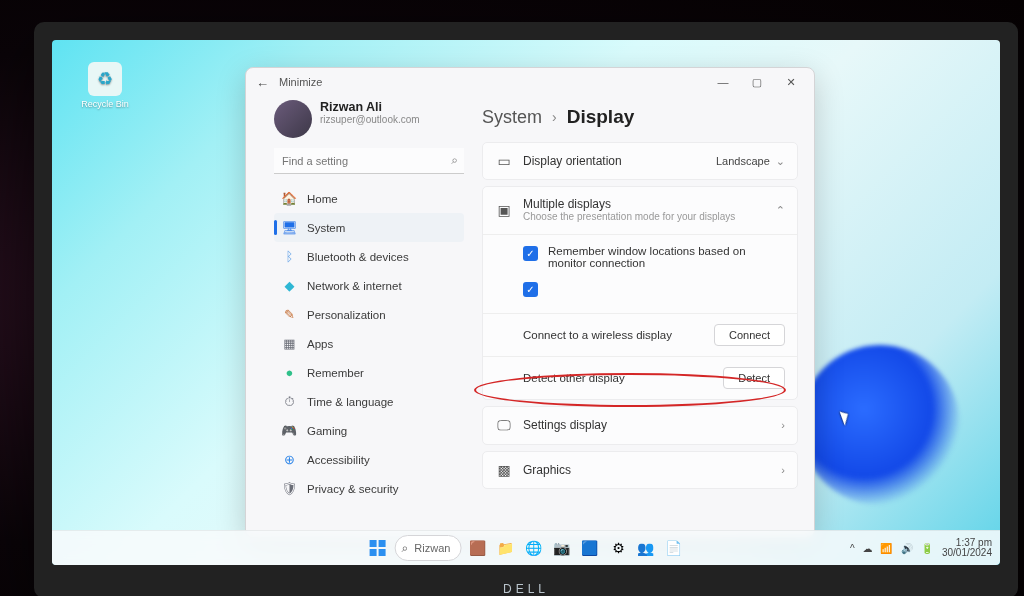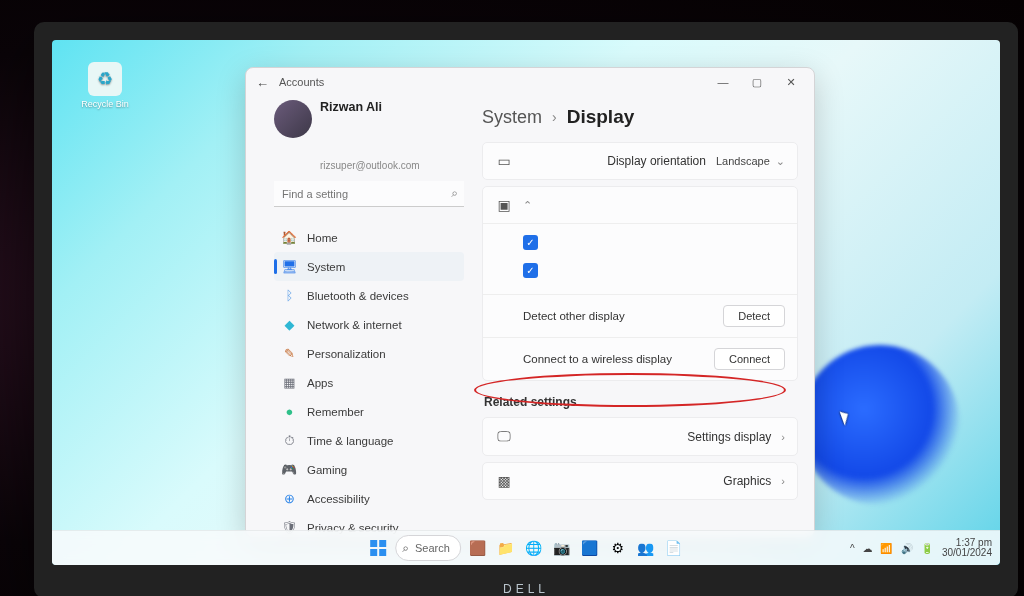--- a/index.html
+++ b/index.html
@@ -18,39 +18,39 @@
   .tleft{display:flex;align-items:center;gap:10px;color:#555;font-size:11px;}
   .tleft .back{font-size:13px;color:#444;}
   .tctrls{display:flex;}
   .tctrls div{width:34px;height:24px;display:flex;align-items:center;justify-content:center;color:#555;font-size:11px;}
   .body{flex:1;display:flex;min-height:0;}
   
   .side{width:190px;padding:4px 8px 0 28px;display:flex;flex-direction:column;font-size:12px;color:#333;overflow:hidden;}
   .user{display:flex;gap:8px;margin-bottom:10px;}
   .avatar{width:38px;height:38px;border-radius:50%;background:linear-gradient(135deg,#6b5b7b,#3d3848);flex:none;}
   .uname{font-weight:600;font-size:12.5px;color:#222;}
-  .umail{font-size:10px;color:#888;margin-top:46px;}
-  .search{position:relative;margin-bottom:12px;}
+  .umail{font-size:10px;color:#888;}
+  .search{position:relative;margin-bottom:6px;}
   .search input{width:100%;box-sizing:border-box;height:26px;border:none;border-bottom:1px solid #ccc;background:#fcfcfd;padding:0 24px 0 8px;font-size:11px;color:#555;outline:none;}
   .search .mag{position:absolute;right:6px;top:5px;color:#888;font-size:12px;}
   .nav{list-style:none;margin:4px 0 0;padding:0;}
   .nav li{display:flex;align-items:center;gap:10px;height:29px;padding:0 8px;border-radius:4px;cursor:pointer;color:#3b3b3b;font-size:11.5px;}
   .nav li .ic{width:15px;height:15px;flex:none;display:flex;align-items:center;justify-content:center;font-size:13px;}
   .nav li.active{background:#eef2f6;position:relative;}
   .nav li.active::before{content:"";position:absolute;left:0;top:7px;bottom:7px;width:3px;background:#1f6fe8;border-radius:2px;}
   
   .main{flex:1;padding:0 16px 8px 10px;overflow-y:auto;color:#333;}
   .crumb{display:flex;align-items:center;gap:10px;margin:10px 0 14px;}
   .crumb .p1{font-size:18px;color:#555;}
   .crumb .sep{font-size:14px;color:#888;}
   .crumb .p2{font-size:19px;font-weight:600;color:#222;}
   .card{background:#fcfcfd;border:1px solid #ececee;border-radius:5px;margin-bottom:6px;}
   .row{display:flex;align-items:center;gap:10px;padding:10px 12px;}
   .row .ric{width:18px;color:#555;font-size:14px;text-align:center;}
-  .row .rt{flex:1;font-size:12px;color:#333;text-align:right;}
+  .row .rt{flex:1;font-size:12px;color:#333;}
   .row .rsub{font-size:10px;color:#999;line-height:1.25;}
   .row .sel{font-size:11px;color:#444;display:flex;align-items:center;gap:6px;}
   .checks{padding:4px 12px 10px 40px;border-top:1px solid #eee;}
   .chk{display:flex;gap:10px;align-items:flex-start;padding:6px 0;font-size:11.5px;color:#333;}
   .chk .box{width:15px;height:15px;border-radius:3px;background:#1f6fe8;color:#fff;font-size:10px;display:flex;align-items:center;justify-content:center;flex:none;margin-top:1px;}
   .subrow{display:flex;align-items:center;justify-content:space-between;padding:10px 12px 10px 40px;border-top:1px solid #eee;font-size:11.5px;color:#333;}
   .btn{font-size:11px;color:#333;padding:4px 14px;background:#fff;border:1px solid #d5d5d8;border-radius:4px;cursor:pointer;}
   .sect{font-size:12px;font-weight:600;color:#333;margin:14px 0 8px 2px;}
   .chev{color:#888;font-size:11px;}
   
@@ -78,21 +78,21 @@
       <div class="box" style="background:#e8f7f6">
           <span style="color:#2aa6c9;font-size:18px">♻</span>
         </div>
       <span>Recycle Bin</span>
     </div>
 
     <div class="win">
       <div class="titlebar">
         <div class="tleft">
           <span class="back">←</span>
-          <span>Accounts</span>
+          <span>Minimize</span>
         </div>
         <div class="tctrls">
           <div>—</div>
           <div>▢</div>
           <div>✕</div>
         </div>
       </div>
       <div class="body">
         <div class="side">
           <div class="user">
@@ -168,41 +168,45 @@
               <span class="sel">
                 <span>Landscape</span>
                 <span class="chev">⌄</span>
               </span>
             </div>
           </div>
 
           <div class="card">
             <div class="row">
               <span class="ric">▣</span>
+              <div class="rt">
+                <div>Multiple displays</div>
+                <div class="rsub">Choose the presentation mode for your displays</div>
+              </div>
               <span class="chev">⌃</span>
             </div>
             <div class="checks">
               <div class="chk">
                 <span class="box">✓</span>
+                <span>Remember window locations based on monitor connection</span>
               </div>
               <div class="chk">
                 <span class="box">✓</span>
               </div>
+            </div>
+            <div class="subrow">
+              <span>Connect to a wireless display</span>
+              <span class="btn">Connect</span>
             </div>
             <div class="subrow">
               <span>Detect other display</span>
               <span class="btn">Detect</span>
             </div>
-            <div class="subrow">
-              <span>Connect to a wireless display</span>
-              <span class="btn">Connect</span>
-            </div>
-          </div>
-
-          <div class="sect">Related settings</div>
+          </div>
+
 
           <div class="card">
             <div class="row">
               <span class="ric">🖵</span>
               <div class="rt">
                 <div>Settings display</div>
               </div>
               <span class="chev">›</span>
             </div>
           </div>
@@ -226,21 +230,21 @@
         <span class="sbtn">
           <svg width="18" height="18" viewBox="0 0 18 18">
               <rect x="1" y="1" width="7" height="7" fill="#2b8ff0"></rect>
               <rect x="10" y="1" width="7" height="7" fill="#2b8ff0"></rect>
               <rect x="1" y="10" width="7" height="7" fill="#2b8ff0"></rect>
               <rect x="10" y="10" width="7" height="7" fill="#2b8ff0"></rect>
             </svg>
         </span>
         <span class="tb-search">
           <span class="mag">⌕</span>
-          <span>Search</span>
+          <span>Rizwan</span>
         </span>
         <span class="sbtn">🟫</span>
         <span class="sbtn">📁</span>
         <span class="sbtn">🌐</span>
         <span class="sbtn">📷</span>
         <span class="sbtn">🟦</span>
         <span class="sbtn">⚙</span>
         <span class="sbtn">👥</span>
         <span class="sbtn">📄</span>
       </div>

